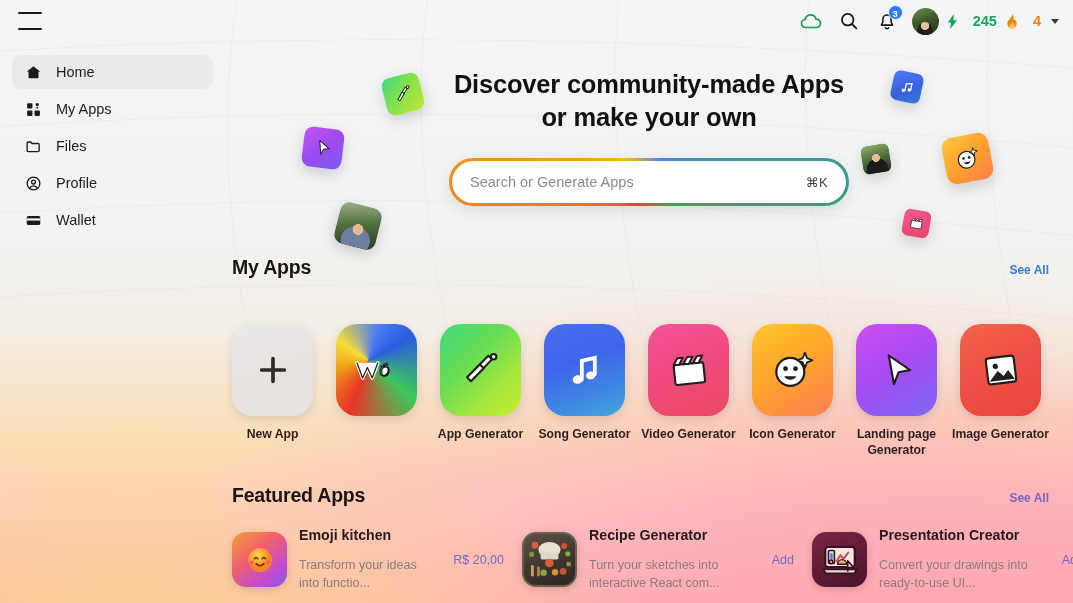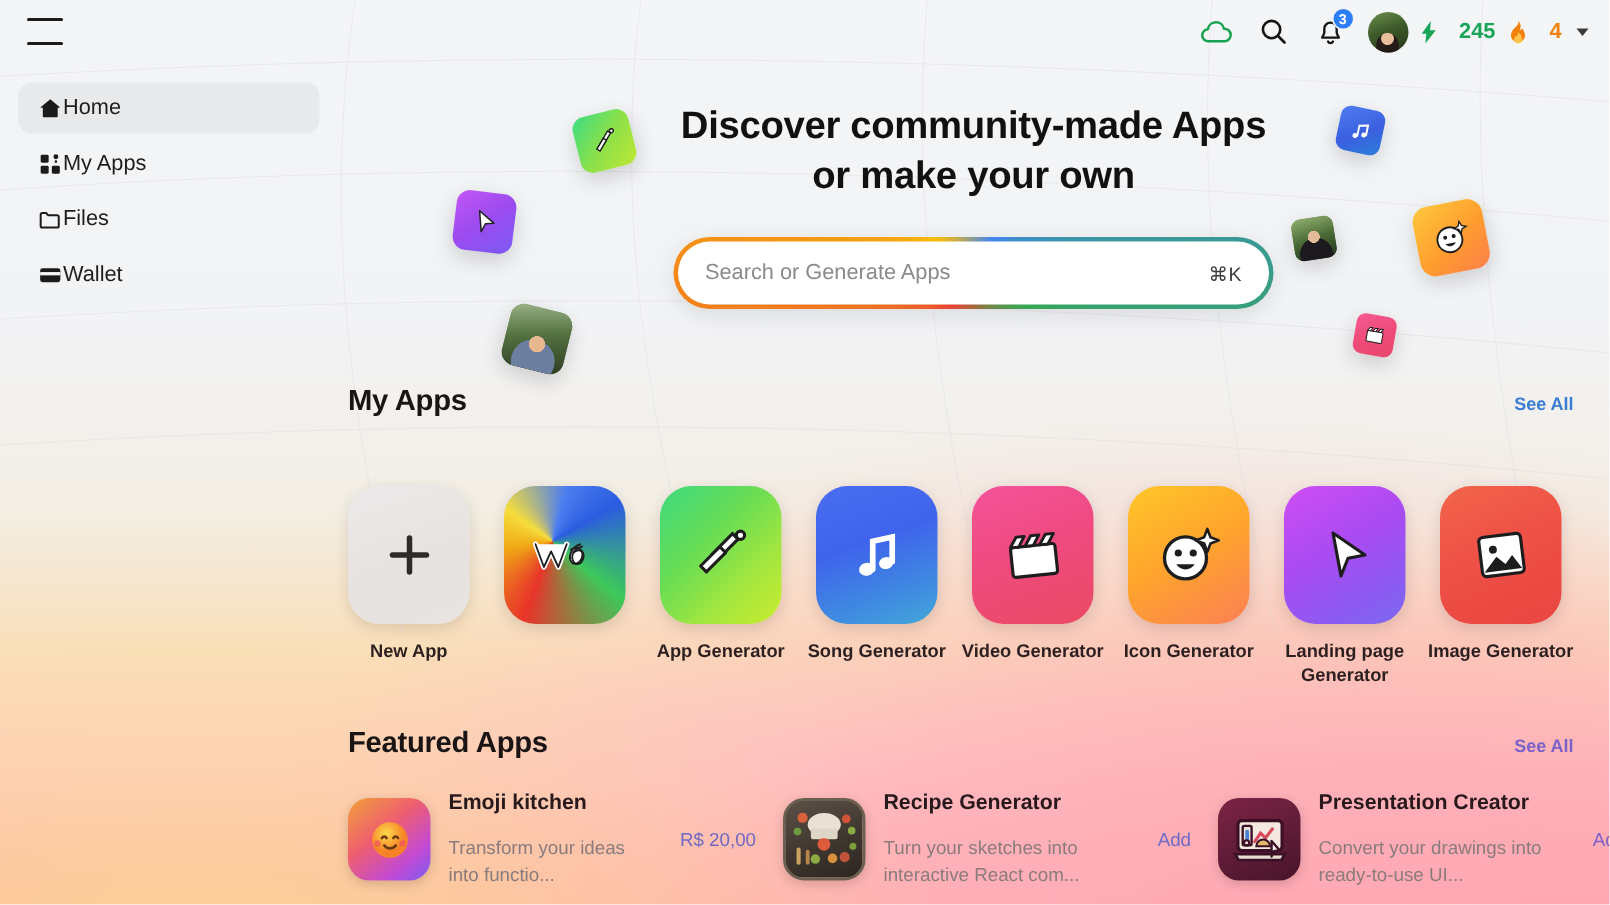--- a/index.html
+++ b/index.html
@@ -52,21 +52,21 @@
     background: radial-gradient(circle at 50% 22%, #e8bf9c 0 26%, #241b18 30% 100%);
   }
   .stat { display:flex; align-items:center; gap:14px; font-size:14.5px; font-weight:600; }
   .stat.points { color:#18a558; margin-right:8px; }
   .stat.streak { color:#f2820d; }
   .chev-down { margin-left:10px; width:0;height:0;border-left:4.5px solid transparent;border-right:4.5px solid transparent;border-top:5px solid #3a3a3a; cursor:pointer; }
 
   
   .sidebar { position:absolute; top: 52px; left: 0; width: 225px; z-index: 20; }
   .nav-item {
-    display:flex; align-items:center; 
+    display:flex; align-items:center; gap: 14px;
     height: 34px; margin: 3px 12px; padding: 0 12px;
     border-radius: 9px; cursor:pointer;
     font-size: 14.5px; color:#1e1e1e;
   }
   .nav-item.active { background: rgba(0,0,0,0.045); }
   .nav-item .ni { width:18px; height:18px; display:flex; align-items:center; justify-content:center; flex:none; }
 
   
   .hero { position:absolute; top: 60px; left: 225px; right: 0; text-align:center; z-index: 12; }
   .hero h1 {
@@ -222,20 +222,30 @@
 
     <div class="nav-item">
       <span class="ni">
         <svg width="17" height="17" viewBox="0 0 24 24" fill="none" stroke="#1b1b1b" stroke-width="1.9" stroke-linejoin="round">
           <path d="M3 7.2a1.5 1.5 0 0 1 1.5-1.5h3.8l1.7 2.1h8.5A1.5 1.5 0 0 1 20 9.3v8.5a1.5 1.5 0 0 1-1.5 1.5h-14A1.5 1.5 0 0 1 3 17.8z"></path>
         </svg>
       </span>
       <span>Files</span>
     </div>
 
+    <div class="nav-item">
+      <span class="ni">
+        <svg width="17" height="17" viewBox="0 0 24 24" fill="none" stroke="#1b1b1b" stroke-width="1.8">
+          <circle cx="12" cy="12" r="9"></circle>
+            <circle cx="12" cy="10" r="2.7"></circle>
+          <path d="M6.6 18.8a6 6 0 0 1 10.8 0"></path>
+        </svg>
+      </span>
+      <span>Profile</span>
+    </div>
 
     <div class="nav-item">
       <span class="ni">
         <svg width="17" height="17" viewBox="0 0 24 24" fill="#1b1b1b">
           <rect x="2.5" y="5.5" width="19" height="13" rx="2.3"></rect>
           <rect x="2.5" y="9" width="19" height="3.1" fill="#f4f5f7"></rect>
         </svg>
       </span>
       <span>Wallet</span>
     </div>

